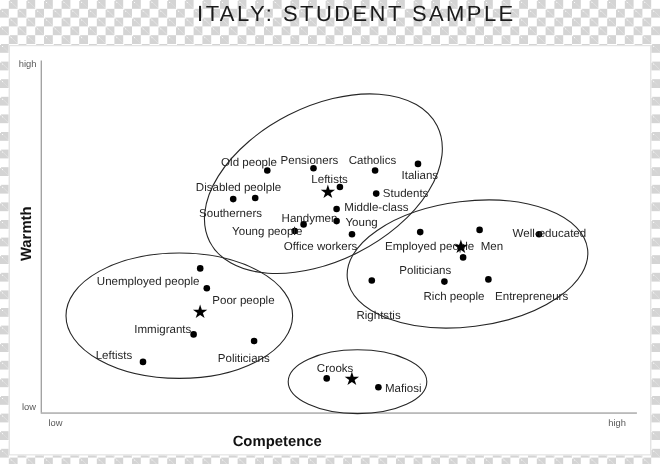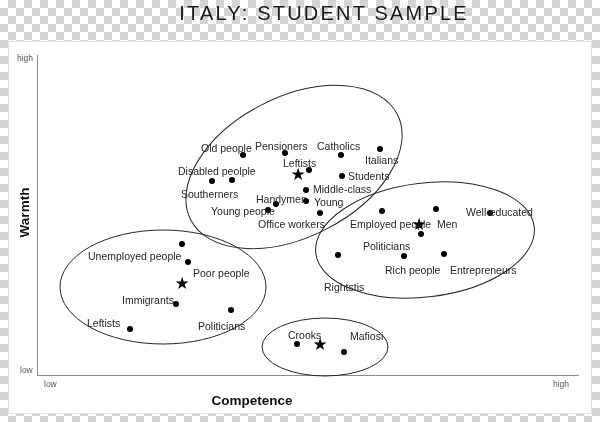--- a/index.html
+++ b/index.html
@@ -241,21 +241,21 @@
         <div class="point-label" style="left: 193px; top: 267px;">Poor people</div>
         <div class="point" style="left: 176px; top: 304px;"></div>
         <div class="point-label" style="left: 122px; top: 294px;">Immigrants</div>
         <div class="point" style="left: 130px; top: 329px;"></div>
         <div class="point-label" style="left: 87px; top: 317px;">Leftists</div>
         <div class="point" style="left: 231px; top: 310px;"></div>
         <div class="point-label" style="left: 198px; top: 320px;">Politicians</div>
         <div class="point" style="left: 297px; top: 344px;"></div>
         <div class="point-label" style="left: 288px; top: 329px;">Crooks</div>
         <div class="point" style="left: 344px; top: 352px;"></div>
-        <div class="point-label" style="left: 350px; top: 330px;">Mafiosi</div>
+        <div class="point-label" style="left: 350px; top: 347px;">Mafiosi</div>
         <div class="star" style="left: 298px; top: 181px;">
           <span>★</span>
         </div>
         <div class="star" style="left: 419px; top: 231px;">
           <span>★</span>
         </div>
         <div class="star" style="left: 182px; top: 290px;">
           <span>★</span>
         </div>
         <div class="star" style="left: 320px; top: 351px;">

